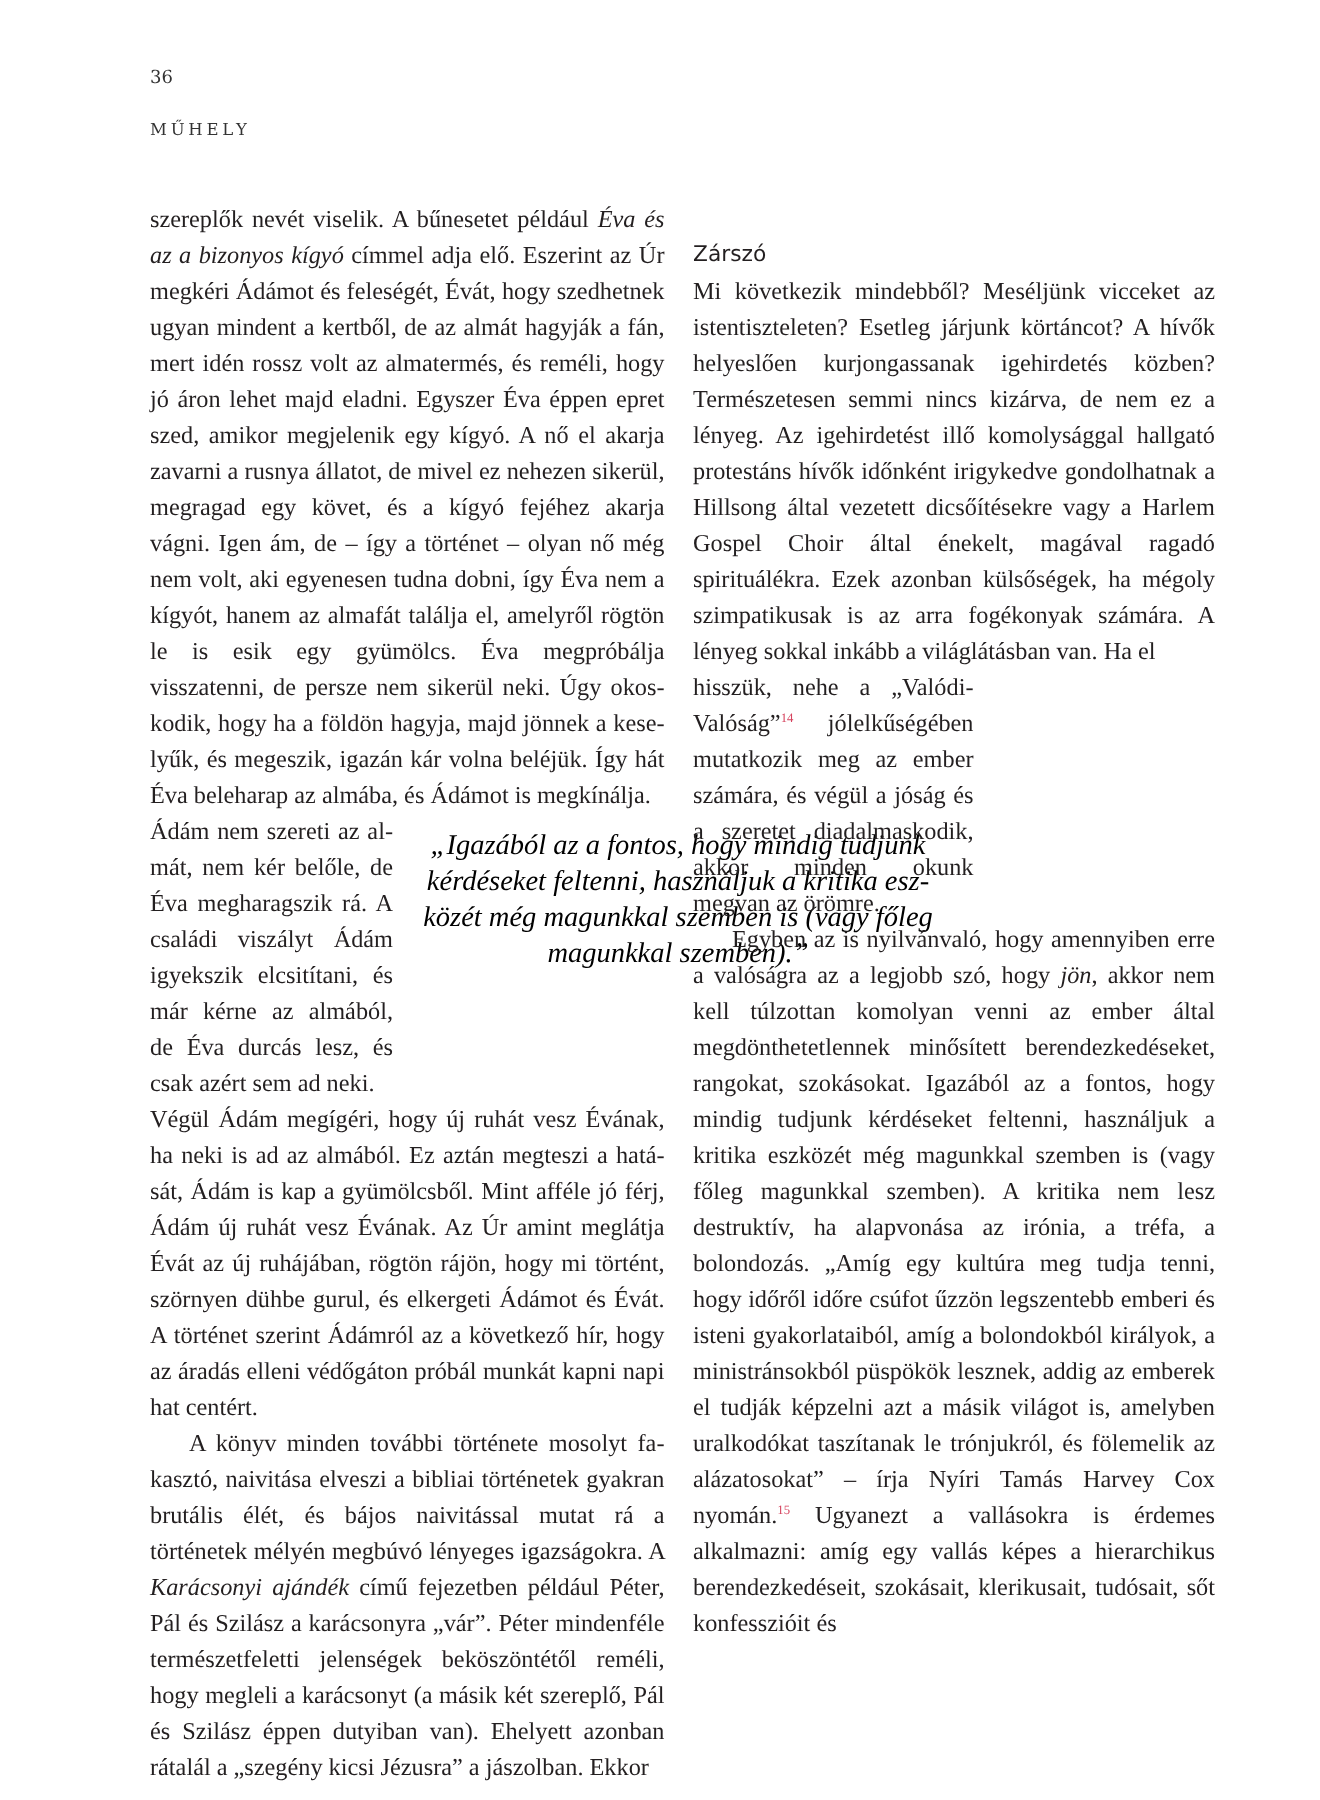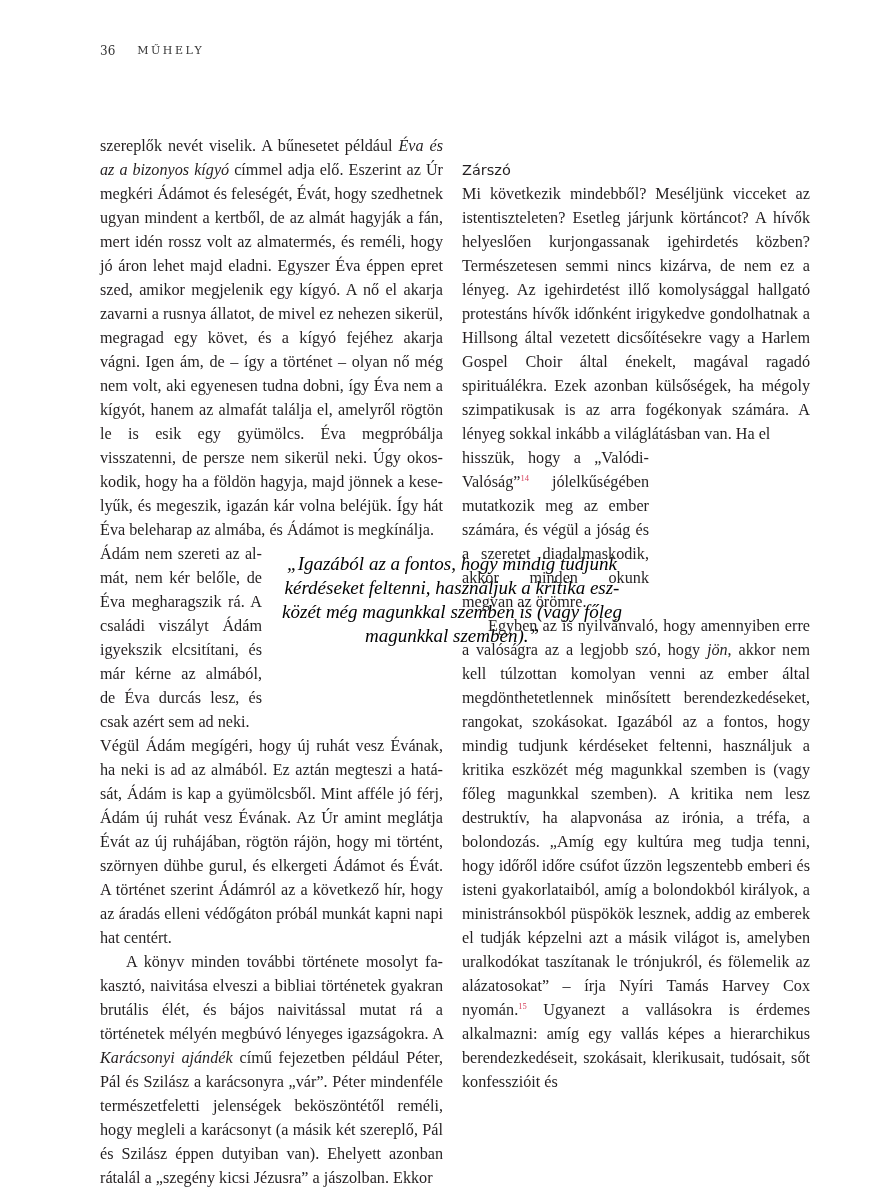--- a/index.html
+++ b/index.html
@@ -1,17 +1,17 @@
 <!DOCTYPE html>
 <html><head>
   <meta charset="utf-8">
   <style>
     html, body { margin: 0; padding: 0; background: #ffffff; }
     body { width: 880px; height: 1200px; position: relative; overflow: hidden; color: #231f20; }
-    .header { position: absolute; top: 44px; left: 100px; font-family: "DejaVu Serif", serif; font-size: 12px; color: #333; display: flex; gap: 22px; }
+    .header { position: absolute; top: 44px; left: 100px; font-family: "DejaVu Serif", serif; font-size: 12px; color: #333; display: flex; gap: 22px; flex-direction: column; }
     .header .section { letter-spacing: 2.5px; font-size: 11px; }
     .col { position: absolute; top: 134px; font-family: "Liberation Serif", serif; font-size: 16.2px; line-height: 24px; text-align: justify; hyphens: manual; }
     .col p { margin: 0; }
     .col-left { left: 100px; width: 343px; }
     .col-right { left: 462px; width: 348px; }
     .indent { text-indent: 26px; }
     .narrow-left { width: 162px; }
     .narrow-right { margin-left: 161px; width: 187px; }
     .heading { font-family: "DejaVu Sans", sans-serif; font-weight: normal; font-size: 14.5px; margin-top: 24px !important; line-height: 24px; text-align: left; }
     .pullquote { position: absolute; left: 282px; top: 552px; width: 340px; font-family: "Liberation Serif", serif; font-style: italic; font-size: 19px; line-height: 24px; color: #000000; text-align: center; }
@@ -31,15 +31,15 @@
   <p class="narrow-left">Ádám nem szereti az al­mát, nem kér belőle, de Éva megharagszik rá. A családi viszályt Ádám igyekszik elcsitítani, és már kérne az almából, de Éva durcás lesz, és csak azért sem ad neki.</p>
   <p>Végül Ádám megígéri, hogy új ruhát vesz Évának, ha neki is ad az almából. Ez aztán megteszi a hatá­sát, Ádám is kap a gyümölcsből. Mint afféle jó férj, Ádám új ruhát vesz Évának. Az Úr amint meglátja Évát az új ruhájában, rögtön rájön, hogy mi történt, szörnyen dühbe gurul, és elkergeti Ádámot és Évát. A történet szerint Ádámról az a következő hír, hogy az áradás elleni védőgáton próbál munkát kapni napi hat centért.</p>
   <p class="indent"><span>A könyv minden további története mosolyt fa­kasztó, naivitása elveszi a bibliai történetek gyak­ran brutális élét, és bájos naivitással mutat rá a történetek mélyén megbúvó lényeges igazságokra. A </span><em>Karácsonyi ajándék</em><span> című fejezetben például Péter, Pál és Szilász a karácsonyra „vár”. Péter mindenféle természetfeletti jelenségek beköszöntétől reméli, hogy megleli a karácsonyt (a másik két szereplő, Pál és Szilász éppen dutyiban van). Ehelyett azonban rátalál a „szegény kicsi Jézusra” a jászolban. Ekkor</span></p>
 </div>
 
 <div class="pullquote">„Igazából az a fontos, hogy mindig tudjunk kérdéseket feltenni, használjuk a kritika esz­közét még magunkkal szemben is (vagy főleg magunkkal szemben).”</div>
 
 <div class="col col-right">
   <p class="heading">Zárszó</p>
   <p>Mi következik mindebből? Meséljünk vicceket az istentiszteleten? Esetleg járjunk körtáncot? A hí­vők helyeslően kurjongassanak igehirdetés közben? Természetesen semmi nincs kizárva, de nem ez a lényeg. Az igehirdetést illő komolysággal hallgató protestáns hívők időnként irigykedve gondolhat­nak a Hillsong által vezetett dicsőítésekre vagy a Harlem Gospel Choir által énekelt, magával ragadó spirituálékra. Ezek azonban külsőségek, ha még­oly szimpatikusak is az arra fogékonyak számára. A lényeg sokkal inkább a világlátásban van. Ha el­</p>
-  <p class="narrow-right"><span>hisszük, hogy a „Valódi-Valóság”</span><sup class="fn">14</sup><span> jólelkűségé­ben mutatkozik meg az ember számára, és vé­gül a jóság és a szeretet diadalmaskodik, akkor minden okunk megvan az örömre.</span></p>
+  <p class="narrow-right"><span>hisszük, nehe a „Valódi-Valóság”</span><sup class="fn">14</sup><span> jólelkűségé­ben mutatkozik meg az ember számára, és vé­gül a jóság és a szeretet diadalmaskodik, akkor minden okunk megvan az örömre.</span></p>
   <p class="indent"><span>Egyben az is nyilvánvaló, hogy amennyiben erre a valóságra az a legjobb szó, hogy </span><em>jön</em><span>, akkor nem kell túlzottan komolyan venni az ember által megdönt­hetetlennek minősített berendezkedéseket, rango­kat, szokásokat. Igazából az a fontos, hogy mindig tudjunk kérdéseket feltenni, használjuk a kritika eszközét még magunkkal szemben is (vagy főleg magunkkal szemben). A kritika nem lesz destruktív, ha alapvonása az irónia, a tréfa, a bolondozás. „Amíg egy kultúra meg tudja tenni, hogy időről időre csúfot űzzön legszentebb emberi és isteni gyakorlataiból, amíg a bolondokból királyok, a ministránsokból püspökök lesznek, addig az emberek el tudják kép­zelni azt a másik világot is, amelyben uralkodókat taszítanak le trónjukról, és fölemelik az alázato­sokat” – írja Nyíri Tamás Harvey Cox nyomán.</span><sup class="fn">15</sup><span> Ugyanezt a vallásokra is érdemes alkalmazni: amíg egy vallás képes a hierarchikus berendezkedéseit, szokásait, klerikusait, tudósait, sőt konfesszióit és</span></p>
 </div>
 
 </body></html>

